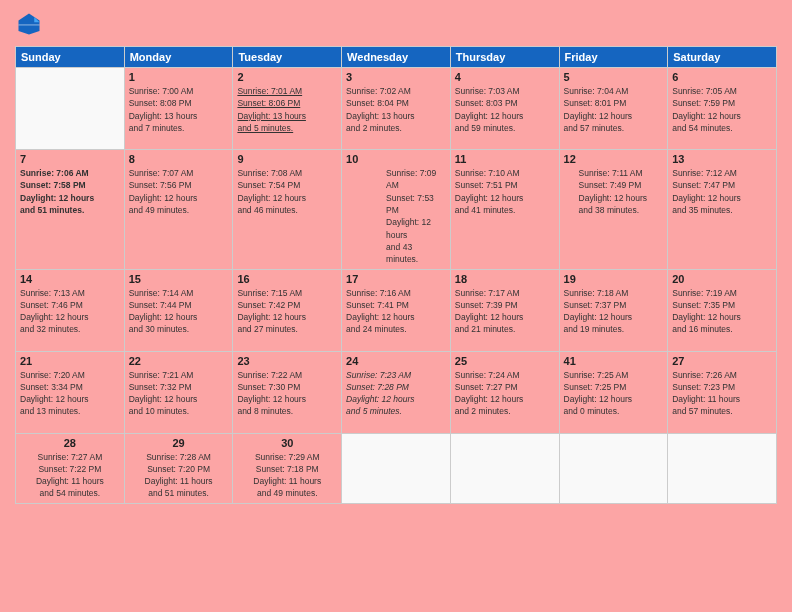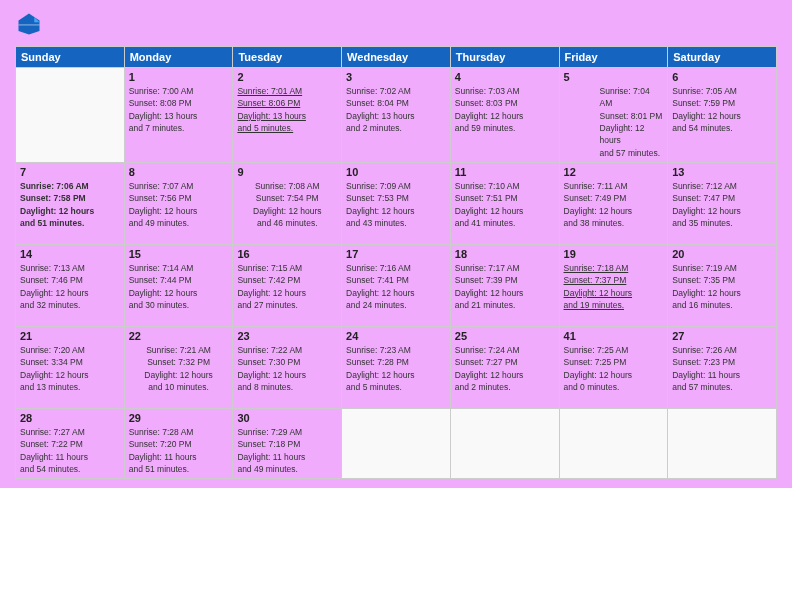--- a/index.html
+++ b/index.html
@@ -5,22 +5,22 @@
     * { box-sizing: border-box; margin: 0; padding: 0; }
     body {
       font-family: Arial, sans-serif;
       background: #fff;
       width: 792px;
       height: 612px;
       overflow: hidden;
     }
     .page {
       width: 792px;
-      height: 488px;
-      background: #f0abfc;
+      height: 612px;
+      background: #fca5a5;
       padding: 10px 15px;
     }
     .header {
       display: flex;
       justify-content: space-between;
       align-items: flex-start;
       margin-bottom: 8px;
     }
     .logo {
       display: flex;
@@ -90,20 +90,21 @@
       color: #222;
       display: block;
       margin-bottom: 2px;
     }
     .day-info {
       line-height: 1.45;
       color: #333;
     }
     .last-row td {
       height: 60px;
+      text-align: center;
     }
   </style>
 </head>
 <body>
 
 <div class="page">
   <div class="header">
     <div class="logo">
       <svg class="logo-icon" viewBox="0 0 32 32" xmlns="http://www.w3.org/2000/svg">
         <polygon points="16,4 28,12 28,24 16,28 4,24 4,12" fill="#1565C0"></polygon>
@@ -159,21 +160,21 @@
           </td>
           <td>
             <span class="day-num">4</span>
             <div class="day-info" style="white-space: pre-line;">Sunrise: 7:03 AM
 Sunset: 8:03 PM
 Daylight: 12 hours
 and 59 minutes.</div>
           </td>
           <td>
             <span class="day-num">5</span>
-            <div class="day-info" style="white-space: pre-line; margin-left: 36px;">Sunrise: 7:04 AM
+            <div class="day-info" style="white-space: pre-line;">Sunrise: 7:04 AM
 Sunset: 8:01 PM
 Daylight: 12 hours
 and 57 minutes.</div>
           </td>
           <td>
             <span class="day-num">6</span>
             <div class="day-info" style="white-space: pre-line;">Sunrise: 7:05 AM
 Sunset: 7:59 PM
 Daylight: 12 hours
 and 54 minutes.</div>
@@ -189,42 +190,42 @@
           </td>
           <td>
             <span class="day-num">8</span>
             <div class="day-info" style="white-space: pre-line;">Sunrise: 7:07 AM
 Sunset: 7:56 PM
 Daylight: 12 hours
 and 49 minutes.</div>
           </td>
           <td>
             <span class="day-num">9</span>
-            <div class="day-info" style="white-space: pre-line; text-align: center;">Sunrise: 7:08 AM
+            <div class="day-info" style="white-space: pre-line;">Sunrise: 7:08 AM
 Sunset: 7:54 PM
 Daylight: 12 hours
 and 46 minutes.</div>
           </td>
           <td>
             <span class="day-num">10</span>
-            <div class="day-info" style="white-space: pre-line;">Sunrise: 7:09 AM
+            <div class="day-info" style="white-space: pre-line; margin-left: 40px;">Sunrise: 7:09 AM
 Sunset: 7:53 PM
 Daylight: 12 hours
 and 43 minutes.</div>
           </td>
           <td>
             <span class="day-num">11</span>
             <div class="day-info" style="white-space: pre-line;">Sunrise: 7:10 AM
 Sunset: 7:51 PM
 Daylight: 12 hours
 and 41 minutes.</div>
           </td>
           <td>
             <span class="day-num">12</span>
-            <div class="day-info" style="white-space: pre-line;">Sunrise: 7:11 AM
+            <div class="day-info" style="white-space: pre-line; margin-left: 15px;">Sunrise: 7:11 AM
 Sunset: 7:49 PM
 Daylight: 12 hours
 and 38 minutes.</div>
           </td>
           <td>
             <span class="day-num">13</span>
             <div class="day-info" style="white-space: pre-line;">Sunrise: 7:12 AM
 Sunset: 7:47 PM
 Daylight: 12 hours
 and 35 minutes.</div>
@@ -261,21 +262,21 @@
           </td>
           <td>
             <span class="day-num">18</span>
             <div class="day-info" style="white-space: pre-line;">Sunrise: 7:17 AM
 Sunset: 7:39 PM
 Daylight: 12 hours
 and 21 minutes.</div>
           </td>
           <td>
             <span class="day-num">19</span>
-            <div class="day-info" style="white-space: pre-line; text-decoration: underline;">Sunrise: 7:18 AM
+            <div class="day-info" style="white-space: pre-line;">Sunrise: 7:18 AM
 Sunset: 7:37 PM
 Daylight: 12 hours
 and 19 minutes.</div>
           </td>
           <td>
             <span class="day-num">20</span>
             <div class="day-info" style="white-space: pre-line;">Sunrise: 7:19 AM
 Sunset: 7:35 PM
 Daylight: 12 hours
 and 16 minutes.</div>
@@ -284,35 +285,35 @@
         <tr>
           <td>
             <span class="day-num">21</span>
             <div class="day-info" style="white-space: pre-line;">Sunrise: 7:20 AM
 Sunset: 3:34 PM
 Daylight: 12 hours
 and 13 minutes.</div>
           </td>
           <td>
             <span class="day-num">22</span>
-            <div class="day-info" style="white-space: pre-line; text-align: center;">Sunrise: 7:21 AM
+            <div class="day-info" style="white-space: pre-line;">Sunrise: 7:21 AM
 Sunset: 7:32 PM
 Daylight: 12 hours
 and 10 minutes.</div>
           </td>
           <td>
             <span class="day-num">23</span>
             <div class="day-info" style="white-space: pre-line;">Sunrise: 7:22 AM
 Sunset: 7:30 PM
 Daylight: 12 hours
 and 8 minutes.</div>
           </td>
           <td>
             <span class="day-num">24</span>
-            <div class="day-info" style="white-space: pre-line;">Sunrise: 7:23 AM
+            <div class="day-info" style="white-space: pre-line; font-style: italic;">Sunrise: 7:23 AM
 Sunset: 7:28 PM
 Daylight: 12 hours
 and 5 minutes.</div>
           </td>
           <td>
             <span class="day-num">25</span>
             <div class="day-info" style="white-space: pre-line;">Sunrise: 7:24 AM
 Sunset: 7:27 PM
 Daylight: 12 hours
 and 2 minutes.</div>

